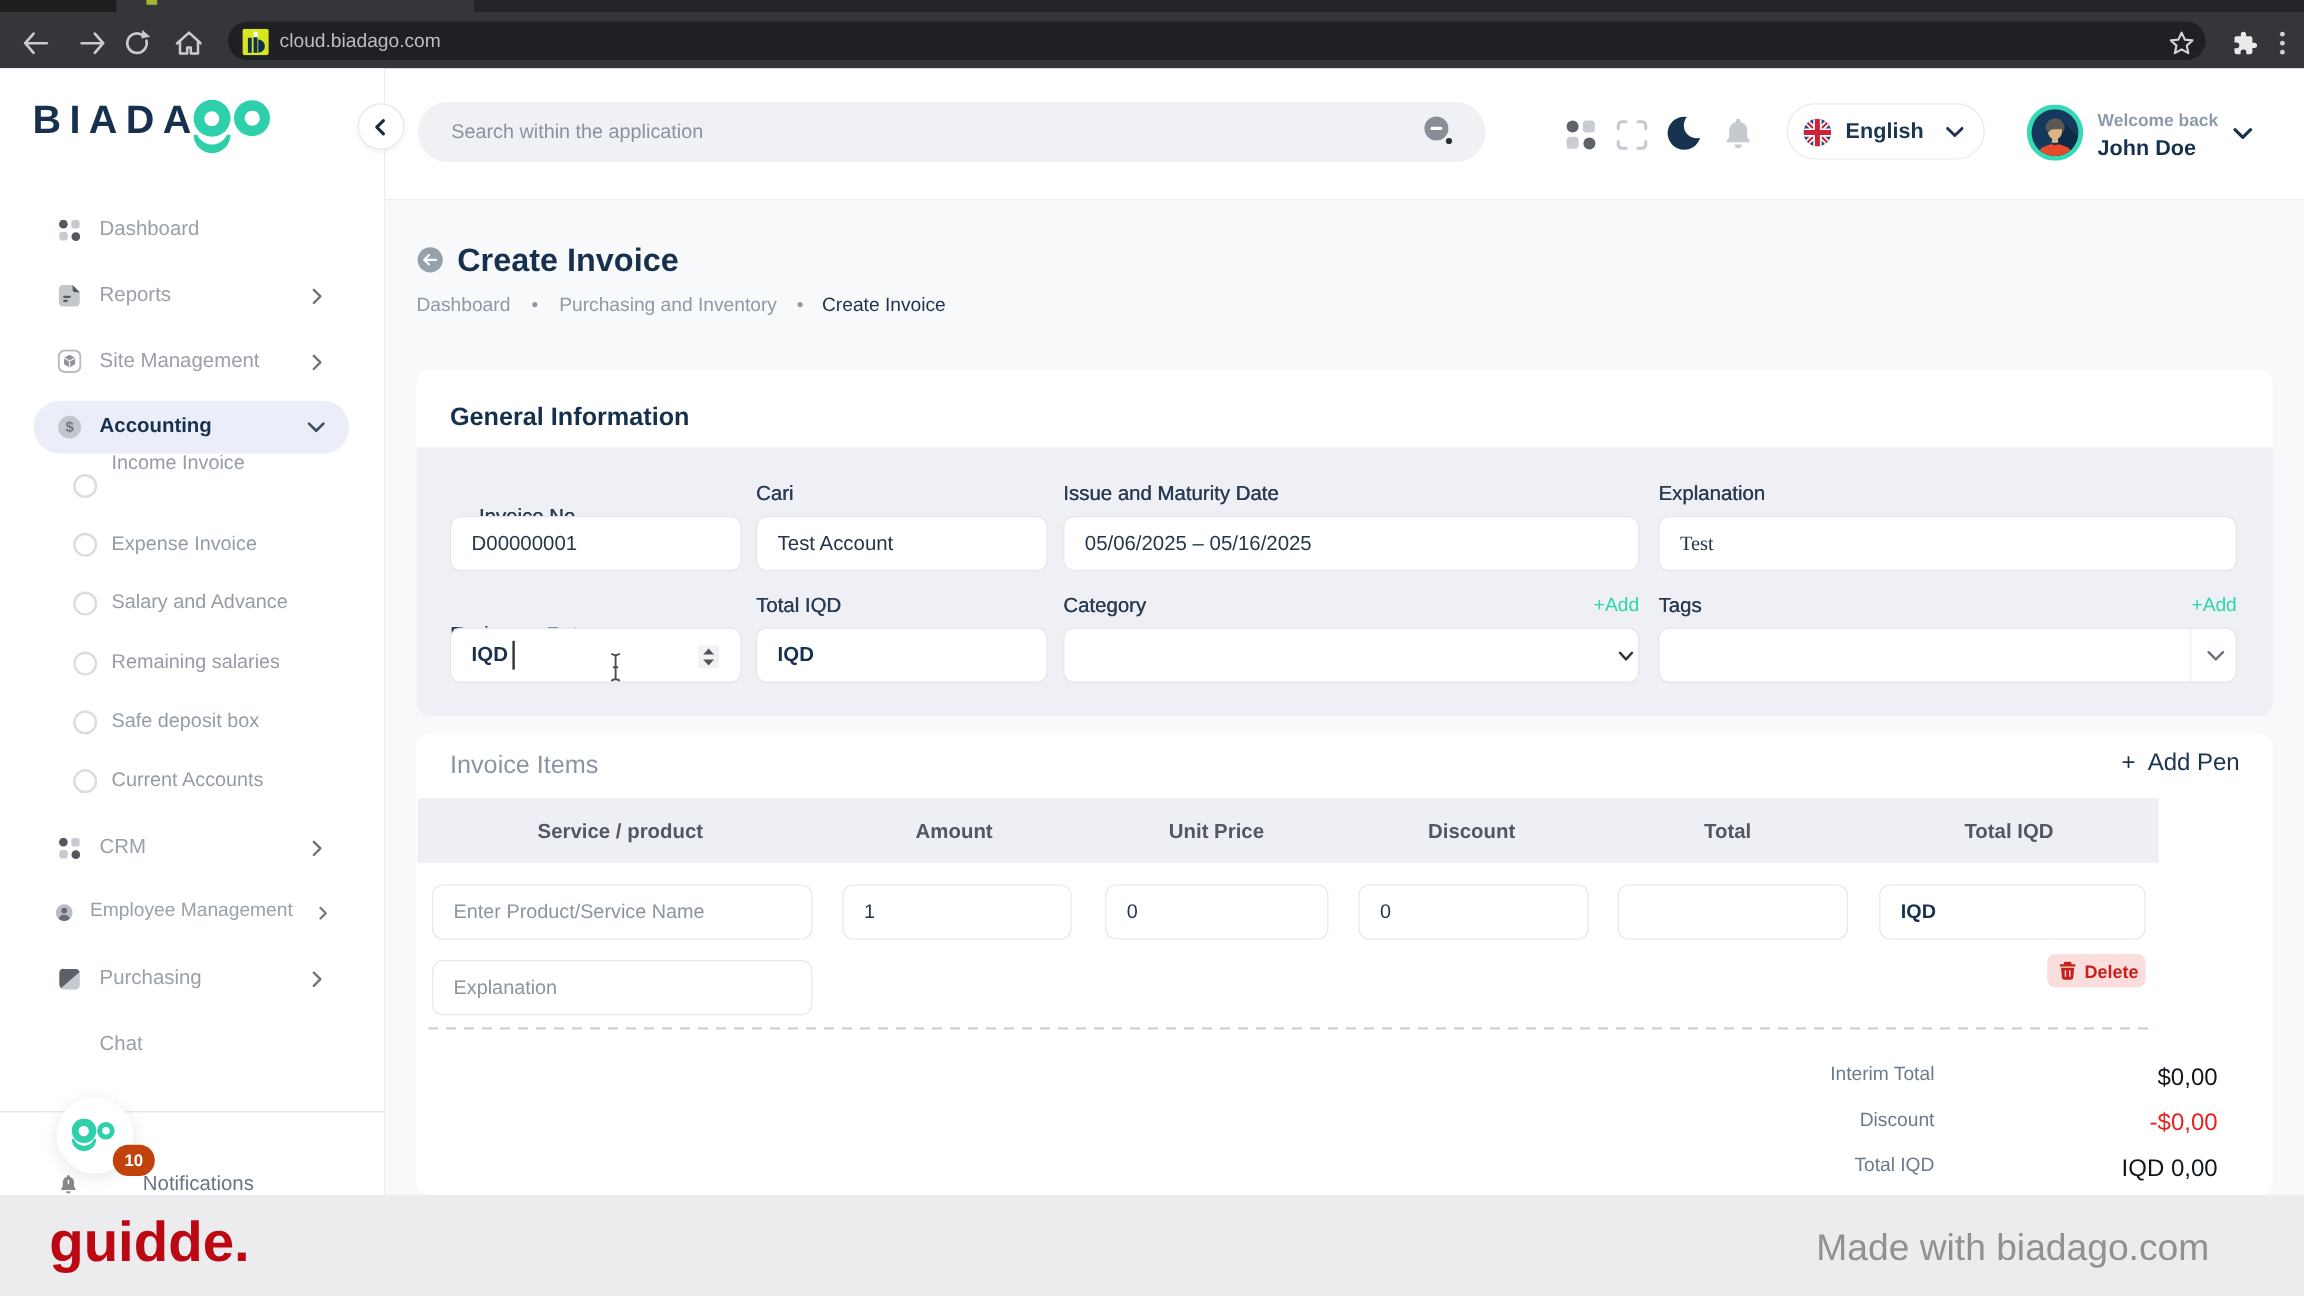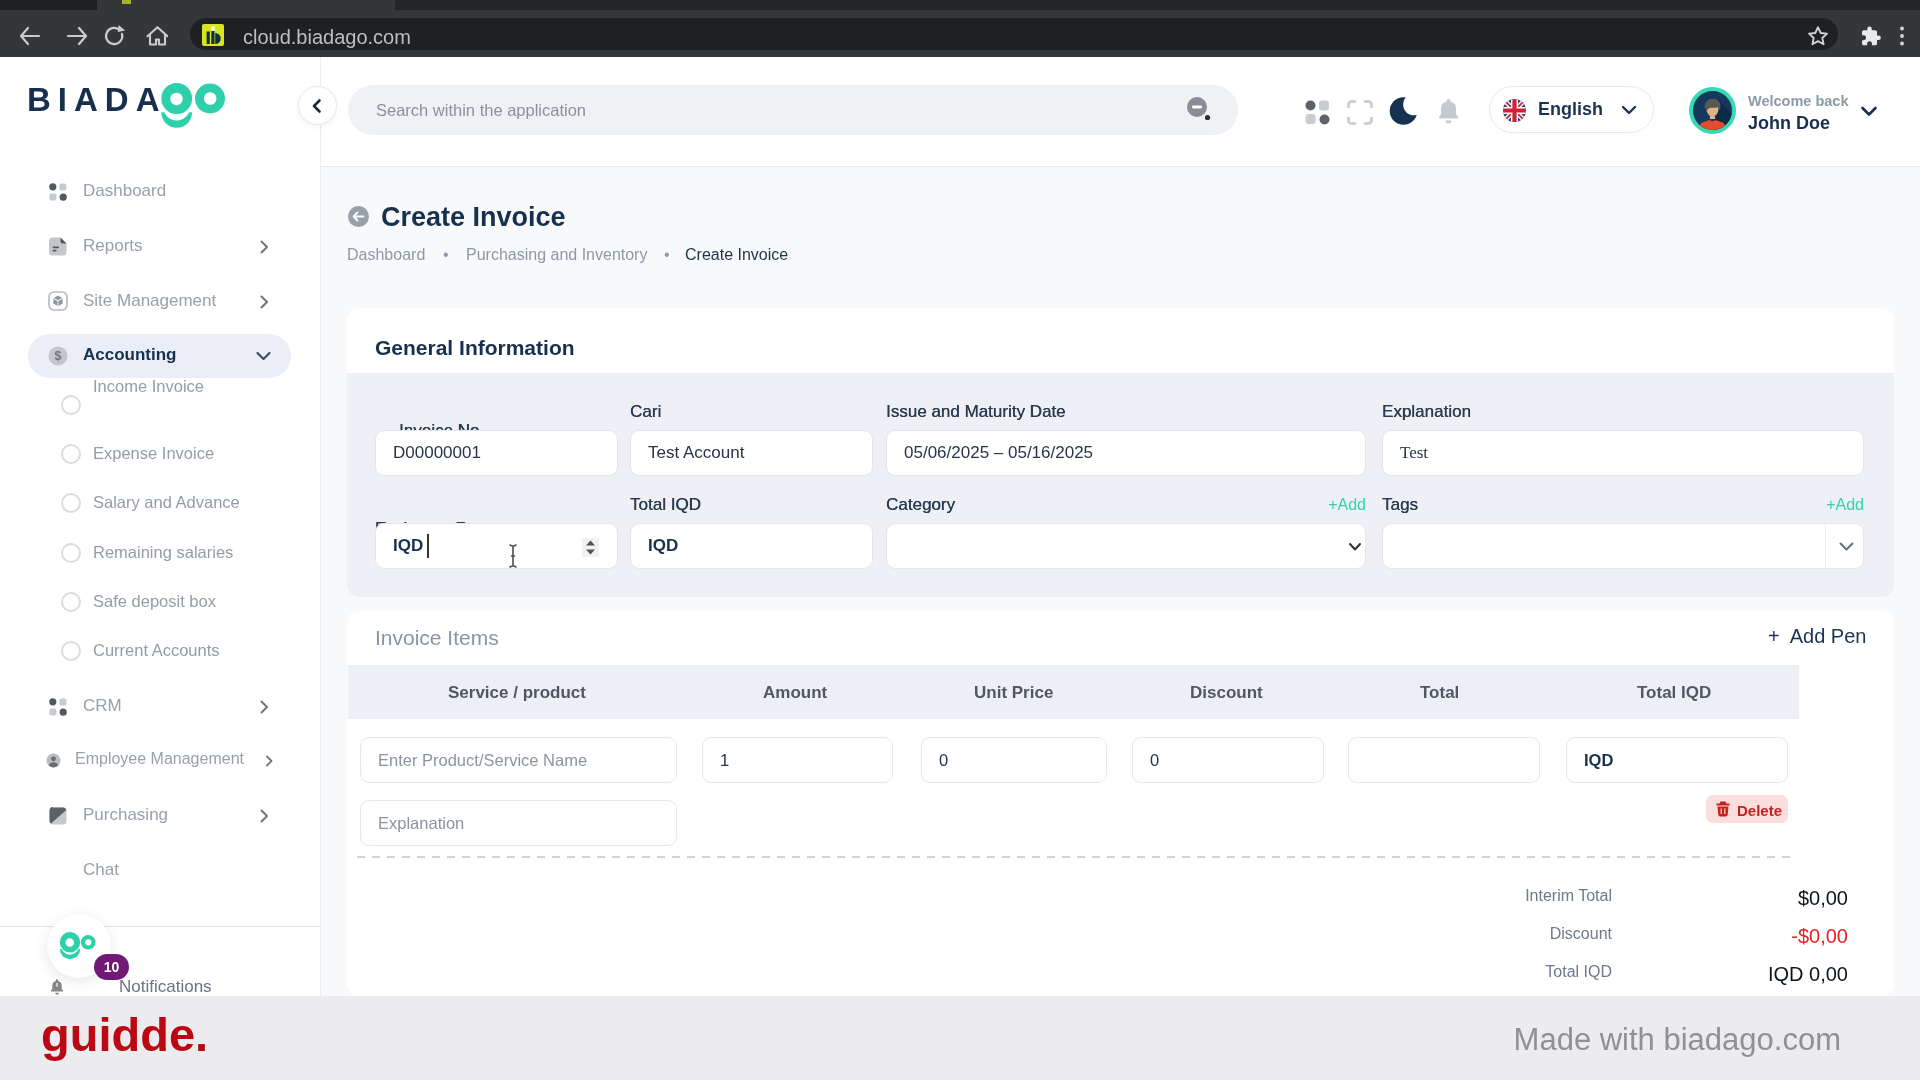--- a/index.html
+++ b/index.html
@@ -8,21 +8,21 @@
 body { position:relative; background:#f8f9fb; }
 
 
 #tabstrip { left:0; top:0; width:1920px; height:10px; background:#242528; }
 #tabstrip .seg1 { left:0; top:0; width:97px; height:10px; background:#1d1e20; }
 #tabstrip .seg2 { left:97px; top:0; width:298px; height:10px; background:#35363a; }
 #tabstrip .fav { left:122px; top:0; width:9px; height:4px; background:#a6b42f; }
 #toolbar { left:0; top:10px; width:1920px; height:47px; background:#35363a; }
 #urlpill { left:190px; top:18px; width:1648px; height:32px; background:#1e2023; border-radius:16px; }
 #favicon { left:202px; top:24px; width:0; height:0; }
-#urltext { left:233px; top:26px; color:#bcbfc2; font-size:20px;margin-left:10px; }
+#urltext { left:233px; top:26px; color:#bcbfc2; font-size:16px; }
 
 
 #appheader { left:0; top:57px; width:1920px; height:110px; background:#ffffff; border-bottom:1px solid #e8eaee; }
 #sideborder { left:320px; top:57px; width:1px; height:939px; background:#ededf1; }
 #backcirc { left:298px; top:86px; width:39px; height:39px; background:#fff; border:1px solid #e7e8ec; border-radius:50%; box-shadow:0 2px 6px rgba(0,0,0,.05); }
 #searchpill { left:348px; top:85px; width:890px; height:50px; background:#eff1f4; border-radius:25px; }
 #searchtext { left:376px; top:101px; color:#8b929d; font-size:16.5px; }
 
 #engpill { left:1489px; top:86px; width:165px; height:47px; background:#fff; border:1px solid #e8e9ed; border-radius:24px; }
 #welcome1 { left:1748px; top:93px; color:#8c9aab; font-size:14.5px; font-weight:bold; }
@@ -30,21 +30,21 @@
 
 
 #sidebar { left:0; top:57px; width:320px; height:939px; background:#ffffff; }
 .mitem { position:absolute; left:83px; color:#9aa0aa; font-size:17px; }
 .msub  { position:absolute; left:93px; color:#959ca6; font-size:16.5px; }
 .subcirc { position:absolute; left:61px; width:20px; height:20px; border:2px solid #d9dce1; border-radius:50%; }
 .chev { position:absolute; left:256px; width:16px; height:16px; }
 #accpill { left:28px; top:334px; width:263px; height:44px; background:#ebedf9; border-radius:22px; }
 #sidediv { left:0px; top:926px; width:320px; height:1px; background:#e3e4e8; }
 #gocirc { left:47px; top:914px; width:64px; height:64px; background:#fff; border-radius:50%; box-shadow:0 3px 14px rgba(0,0,0,.10); }
-#gobadge { left:94px; top:954px; width:35px; height:26px; background:#701a75; border-radius:13px; color:#fff; font-size:14px; font-weight:bold; text-align:center; line-height:26px; }
+#gobadge { left:94px; top:954px; width:35px; height:26px; background:#c2410c; border-radius:13px; color:#fff; font-size:14px; font-weight:bold; text-align:center; line-height:26px; }
 
 
 #main { left:321px; top:167px; width:1599px; height:829px; background:#f8f9fb; }
 #titlecirc { left:348px; top:206px; width:21px; height:21px; background:#97a1ac; border-radius:50%; }
 #pagetitle { left:381px; top:202px; color:#16304e; font-size:27px; font-weight:bold; }
 .crumb { position:absolute; top:246px; font-size:16px; color:#8d99a7; }
 .card { position:absolute; background:#fff; border-radius:12px; }
 #card1 { left:347px; top:308px; width:1547px; height:289px; }
 #card1title { left:375px; top:336px; color:#16304e; font-size:21px; font-weight:bold; }
 #card1gray { left:347px; top:373px; width:1547px; height:224px; background:#eef0f5; border-radius:0 0 12px 12px; }

